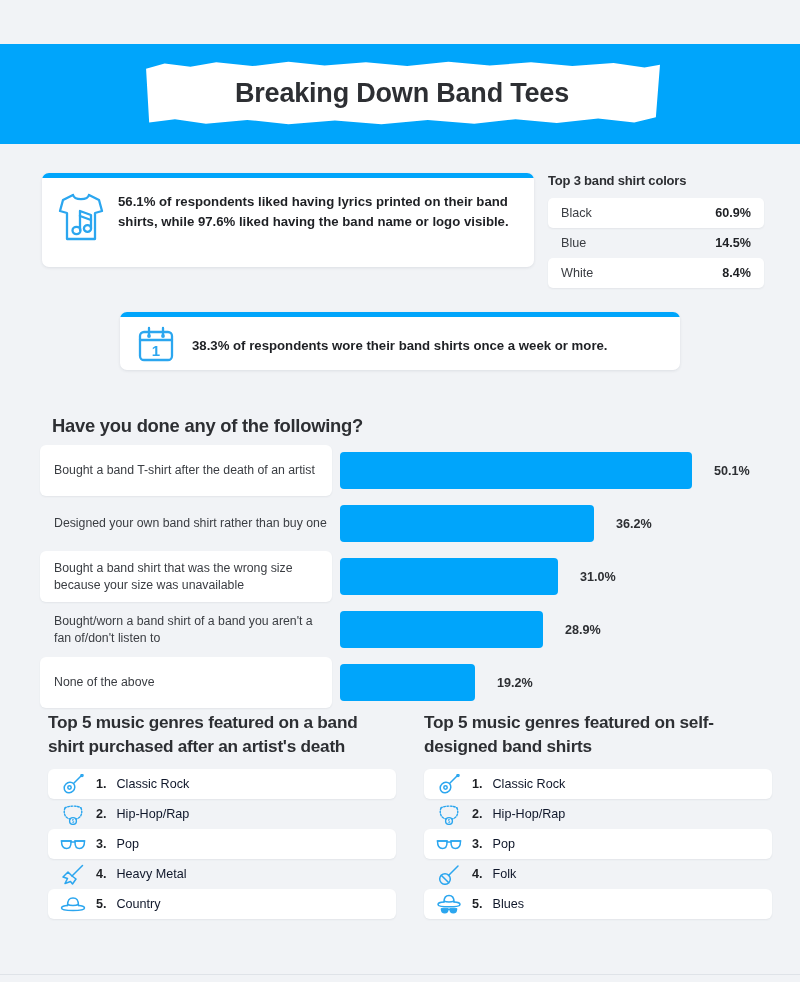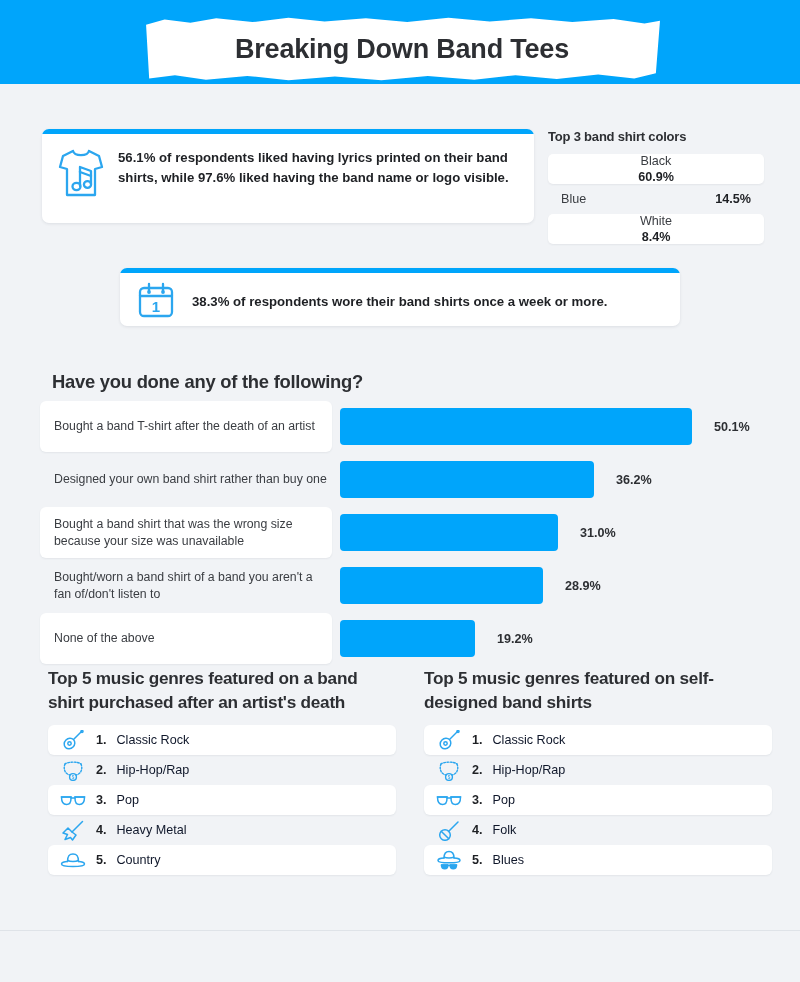--- a/index.html
+++ b/index.html
@@ -7,23 +7,24 @@
     width: 800px; height: 982px;
     font-family: "Liberation Sans", sans-serif;
     background: #f1f3f6;
     overflow: hidden;
   }
   .page { position: relative; width: 800px; height: 982px; background: #f1f3f6; }
 
   
   .header {
     position: relative;
-    height: 84px;
+    height: 100px;
     background: #00a5fb;
     overflow: hidden;
+    margin-top: 44px;
   }
   .banner {
     position: absolute;
     left: 144px; top: 17px;
     width: 516px; height: 64px;
   }
   .banner-shape {
     position: absolute; inset: 0;
     background: #ffffff;
     clip-path: polygon(
@@ -81,21 +82,21 @@
   .colors-title {
     font-size: 13px; font-weight: bold; color: #2d2f33;
     margin-bottom: 10px; letter-spacing: -0.2px;
   }
   .color-row {
     display: flex; justify-content: space-between; align-items: center;
     height: 30px; padding: 0 13px;
     font-size: 12.6px; color: #3a3d42;
     border-radius: 5px;
   }
-  .color-row.alt { background: #ffffff; box-shadow: 0 1px 2px rgba(40,50,70,0.07); flex-direction: column; }
+  .color-row.alt { background: #ffffff; box-shadow: 0 1px 2px rgba(40,50,70,0.07); }
   .color-row .v { font-weight: bold; color: #1e2024; }
 
   
   .section-q {
     position: absolute; left: 52px; top: 371px;
     font-size: 18.4px; font-weight: bold; color: #2d2f33;
     letter-spacing: -0.25px;
   }
 
   

